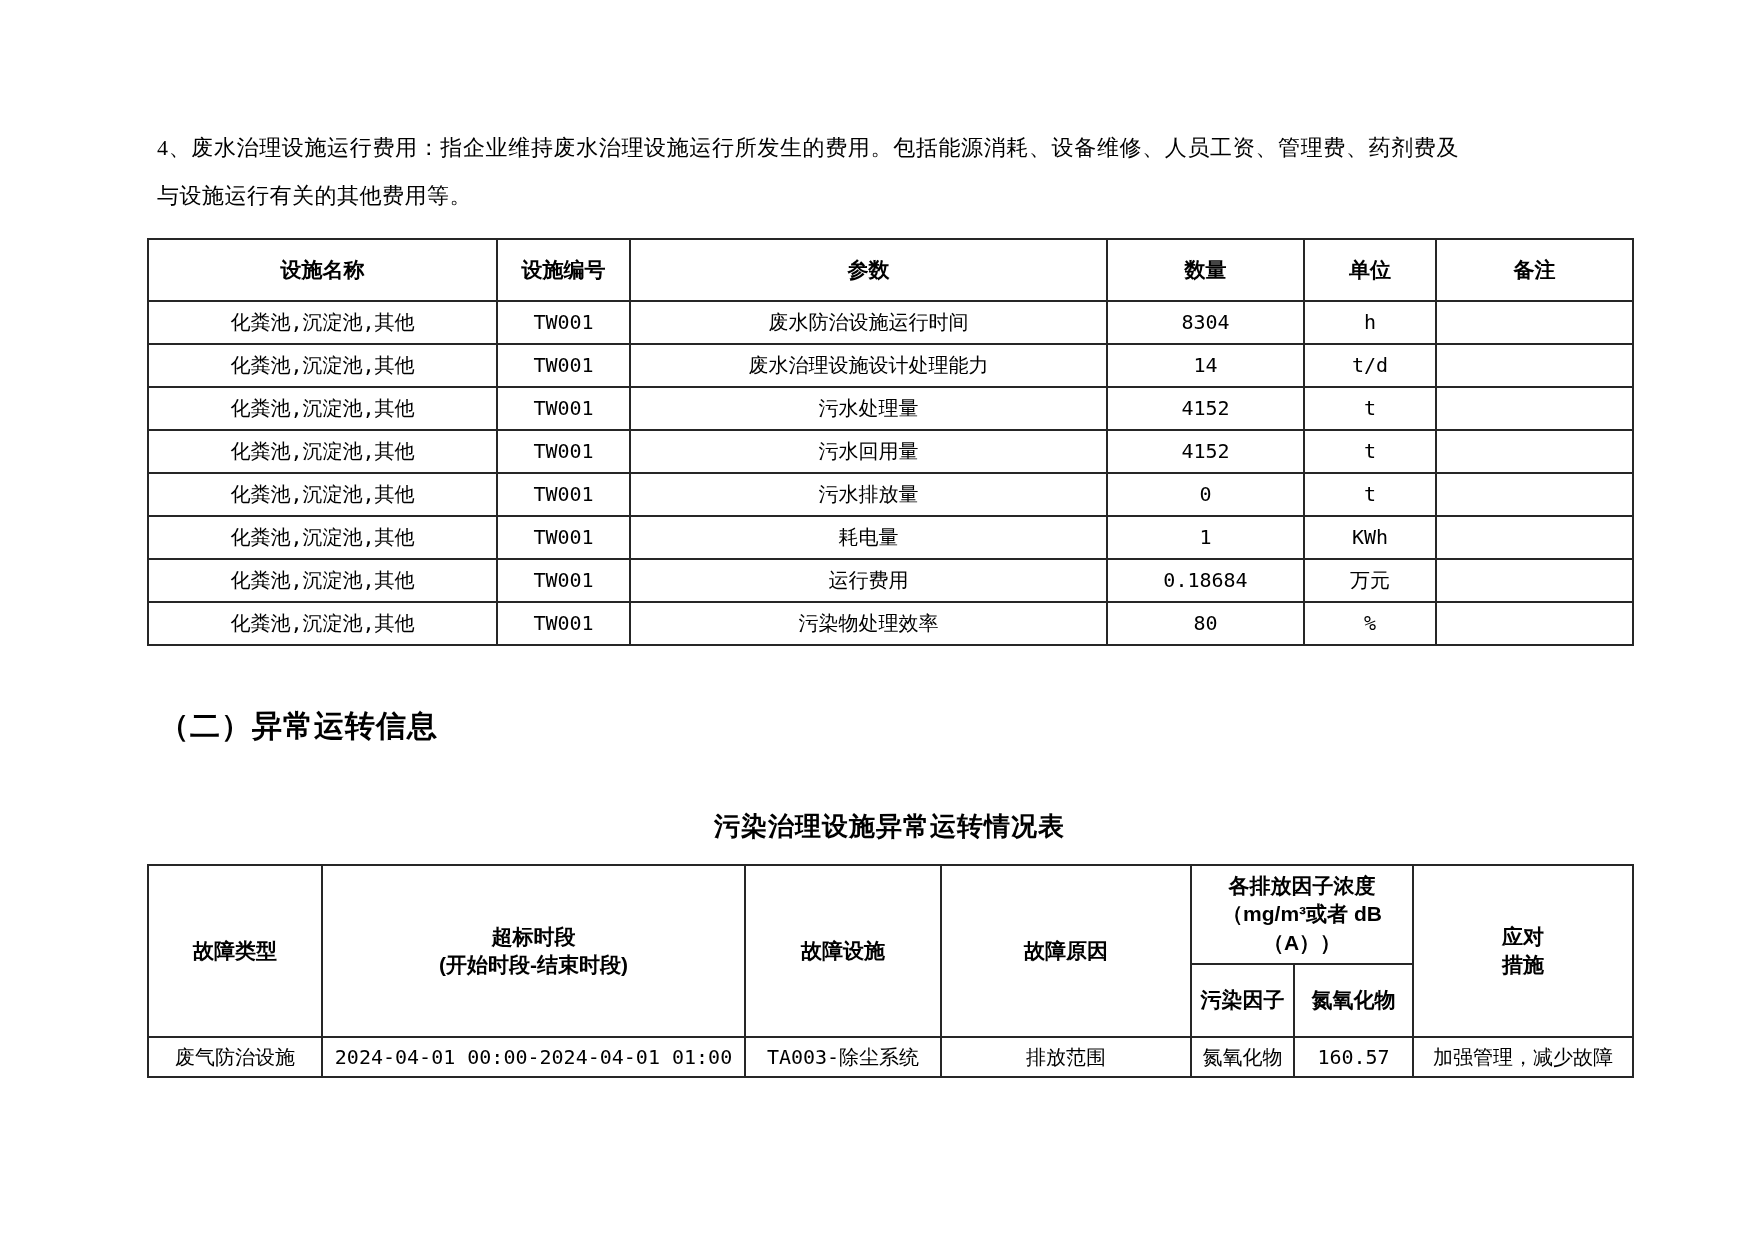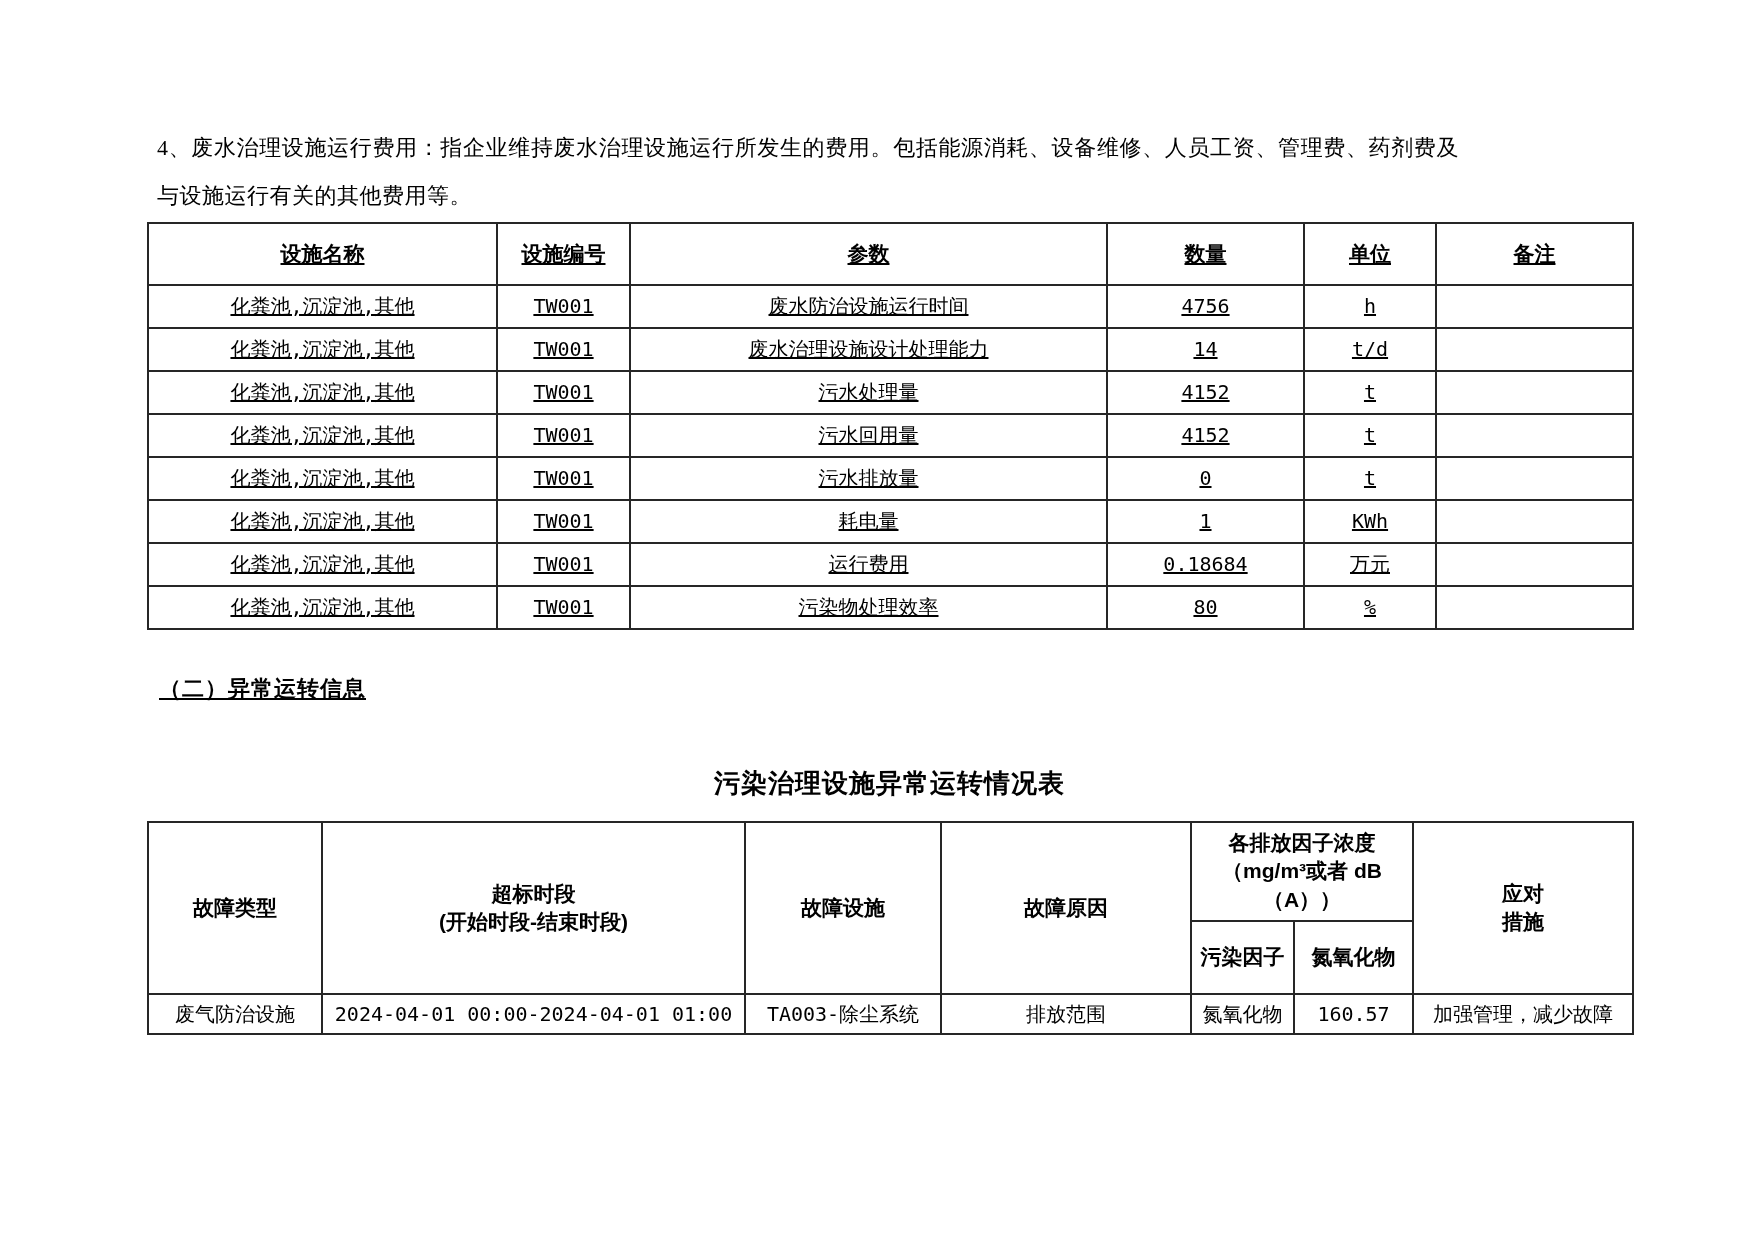--- a/index.html
+++ b/index.html
@@ -49,30 +49,29 @@
     font-weight: bold;
     font-size: 21px;
     line-height: 1.35;
   }
   td {
     font-size: 20px;
     font-family: "DejaVu Sans Mono", "Liberation Mono", monospace;
     line-height: 1.25;
     border-radius: 11px;
   }
-  .cost-table { margin-top: 2px; text-decoration: underline; }
+  .cost-table { margin-top: 18px; }
   .cost-table thead th { height: 60px; }
   .cost-table td { height: 41px; }
   .section-heading {
-    margin: 44px 0 0 12px;
+    margin: 60px 0 0 12px;
     font-family: "Liberation Sans", "DejaVu Sans", sans-serif;
     font-weight: bold;
-    font-size: 22px;
+    font-size: 30px;
     letter-spacing: 1px;
-    text-decoration: underline;
   }
   .abnormal-title {
     margin: 62px 0 0 0;
     text-align: center;
     font-family: "Liberation Sans", "DejaVu Sans", sans-serif;
     font-weight: bold;
     font-size: 26px;
     letter-spacing: 1px;
   }
   .abnormal-table { margin-top: 20px; }
@@ -106,21 +105,21 @@
           <th>数量</th>
           <th>单位</th>
           <th>备注</th>
         </tr>
       </thead>
       <tbody>
           <tr>
             <td>化粪池,沉淀池,其他</td>
             <td>TW001</td>
             <td>废水防治设施运行时间</td>
-            <td>4756</td>
+            <td>8304</td>
             <td>h</td>
             <td></td>
           </tr>
           <tr>
             <td>化粪池,沉淀池,其他</td>
             <td>TW001</td>
             <td>废水治理设施设计处理能力</td>
             <td>14</td>
             <td>t/d</td>
             <td></td>

